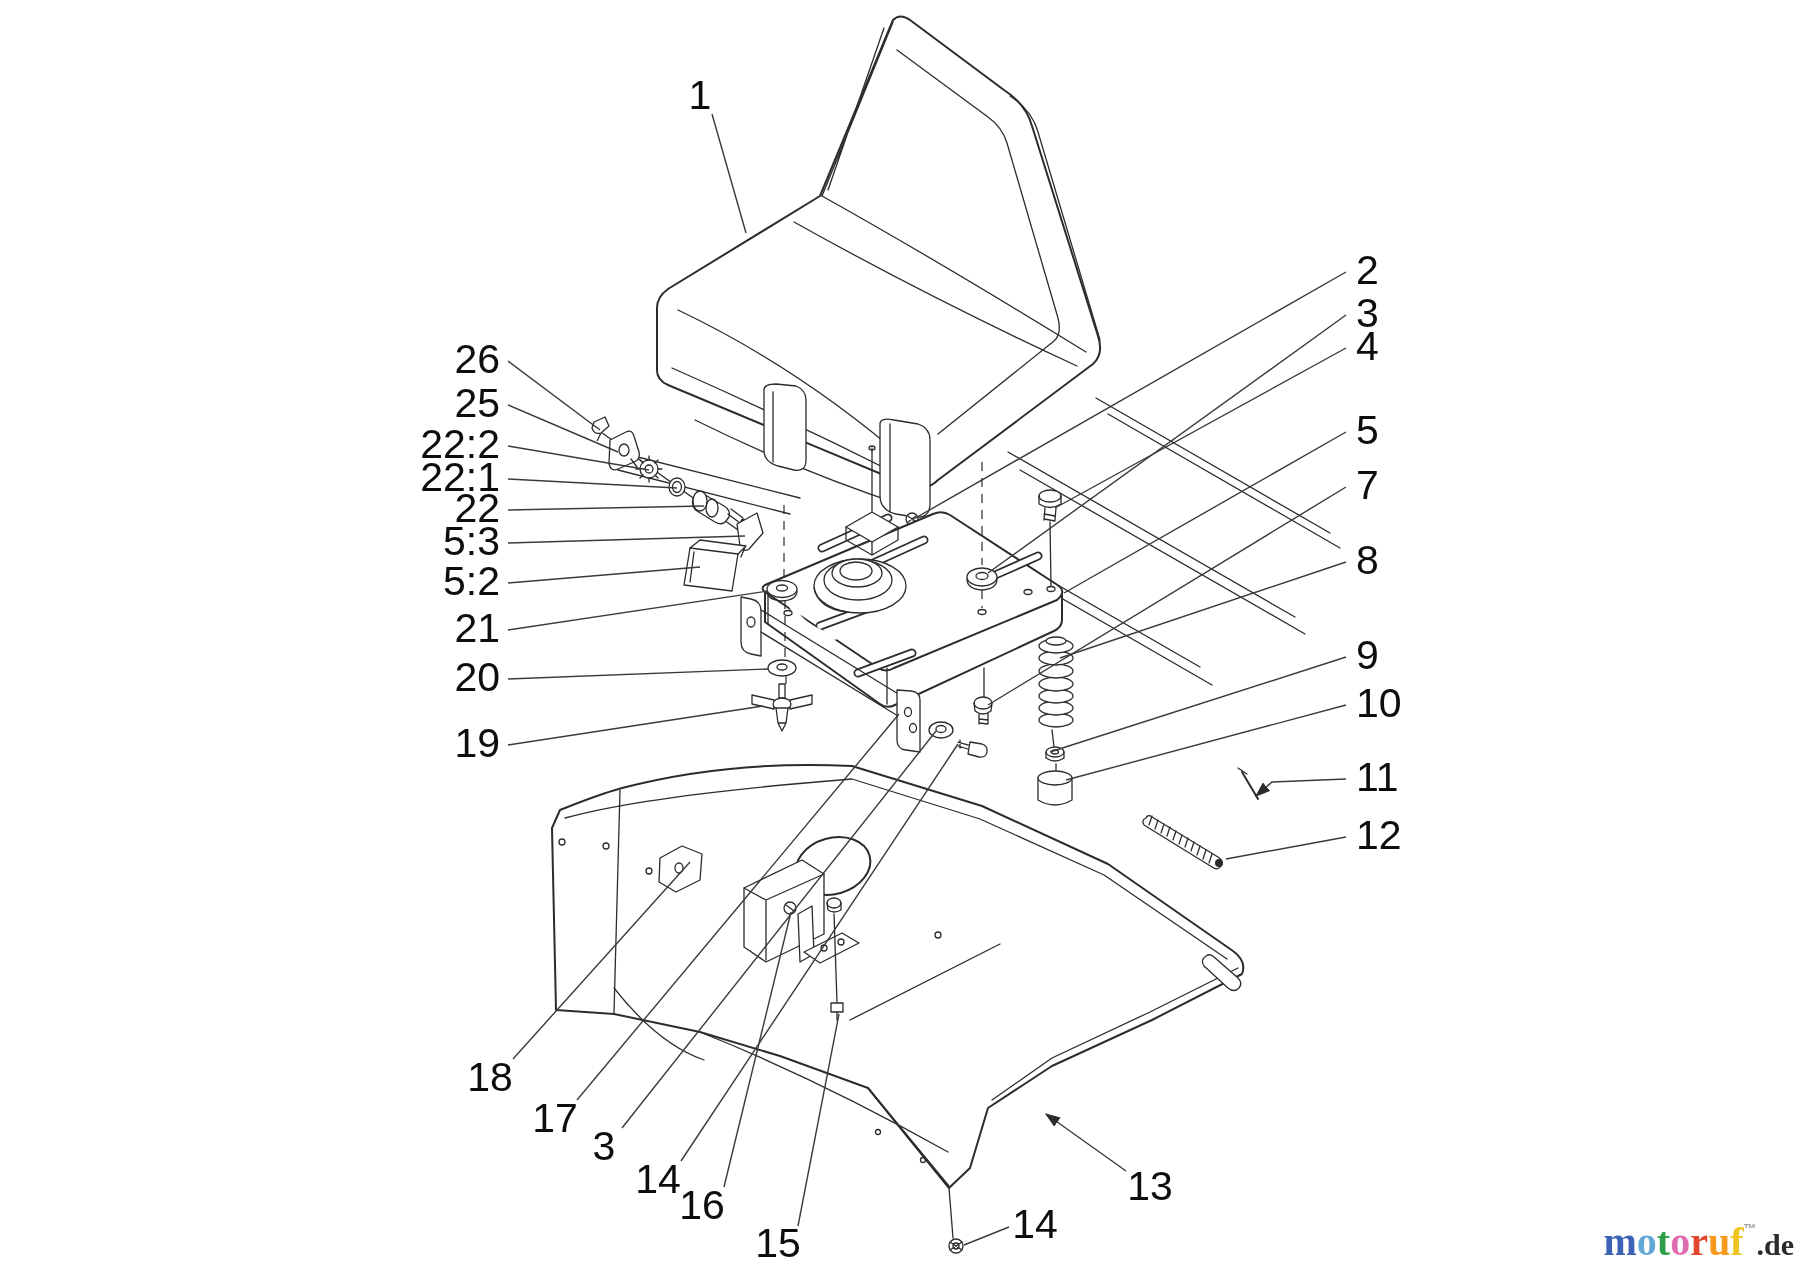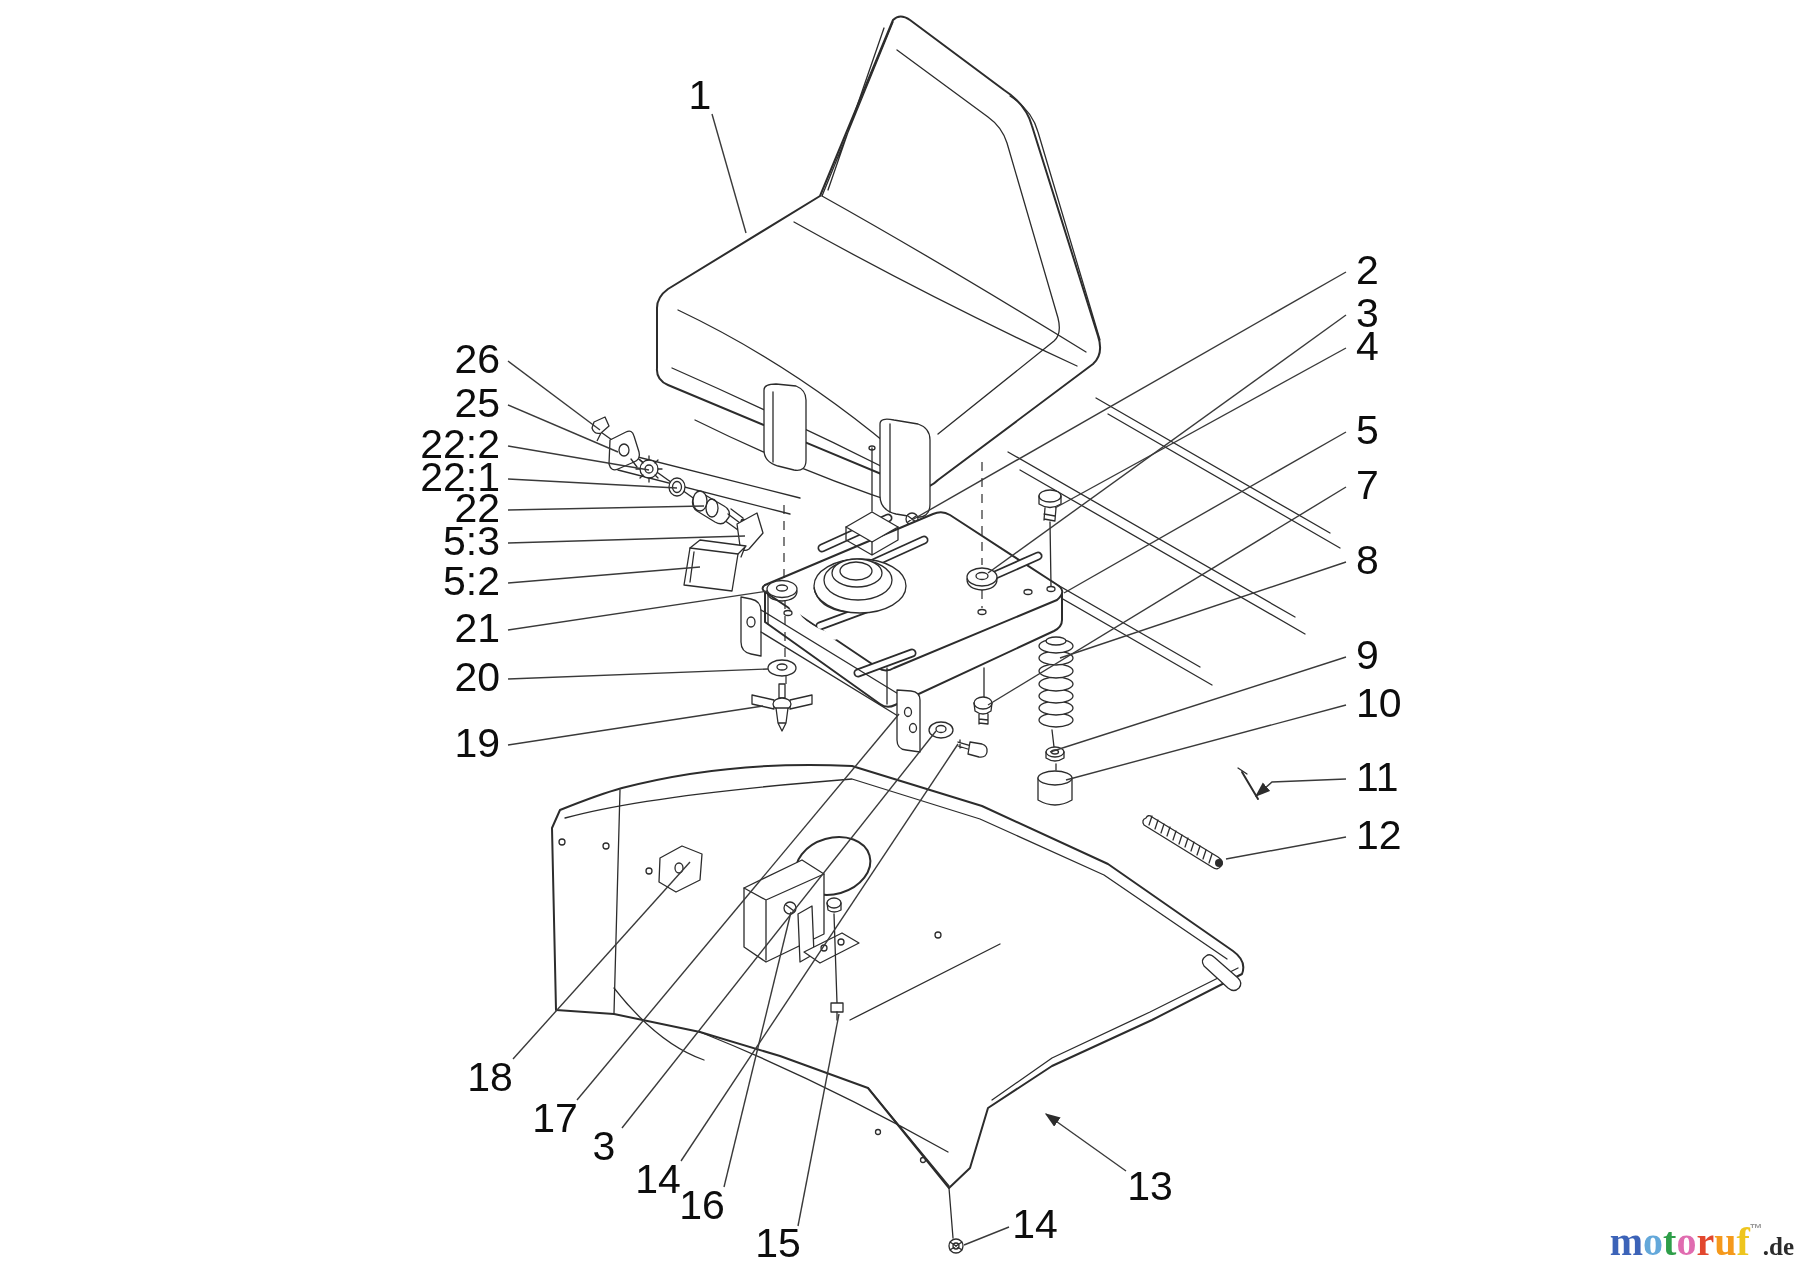--- a/index.html
+++ b/index.html
@@ -13,21 +13,21 @@
   .wf1{fill:#ffffff;stroke:#2c2c2c;stroke-width:1.3;stroke-linejoin:round;}
   .dash{fill:none;stroke:#2c2c2c;stroke-width:1.2;stroke-dasharray:9 7;}
   .slotd{stroke:#2c2c2c;stroke-width:9;stroke-linecap:round;}
   .slotw{stroke:#ffffff;stroke-width:5.5;stroke-linecap:round;}
   .leader{fill:none;stroke:#3a3a3a;stroke-width:1.4;}
   .callout{font-family:"Liberation Sans",sans-serif;font-size:41px;fill:#0d0d0d;}
   
   .logo{position:absolute;right:6px;bottom:10px;font-family:"Liberation Serif",serif;
         font-weight:bold;font-size:40px;letter-spacing:0px;white-space:nowrap;}
   .logo .tm{font-size:13px;color:#9a9a9a;vertical-align:22px;font-family:"Liberation Sans",sans-serif;}
-  .logo .de{font-size:25px;color:#2b2b2b;}
+  .logo .de{font-size:30px;color:#2b2b2b;}
 </style>
 </head>
 <body>
 
 <div class="stage">
 <svg width="1800" height="1275" viewBox="0 0 1800 1275">
   <defs>
     <marker id="arrowhead" markerWidth="12" markerHeight="10" refX="10" refY="4" orient="auto">
       <path d="M0,0 L11,4 L0,8 Z" fill="#2c2c2c"></path>
     </marker>

